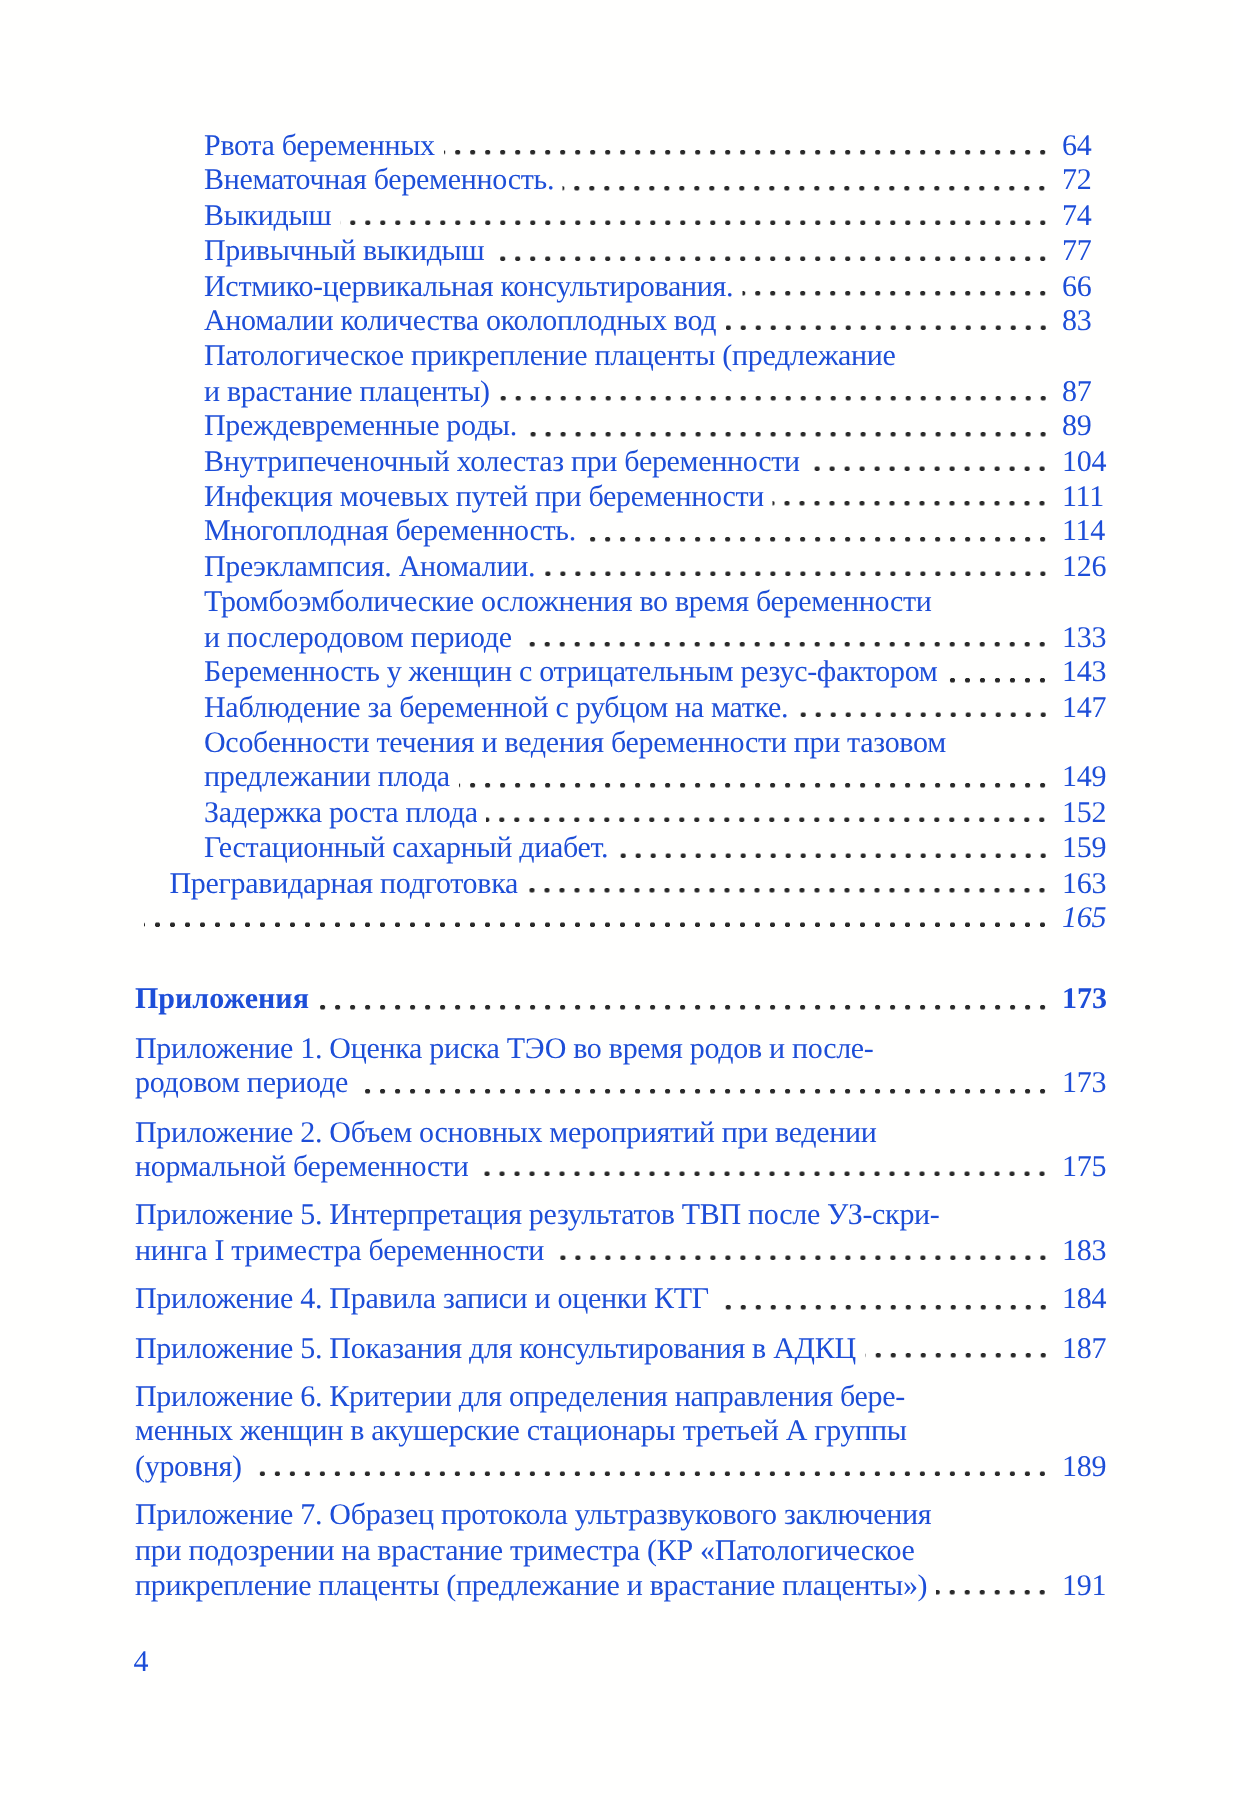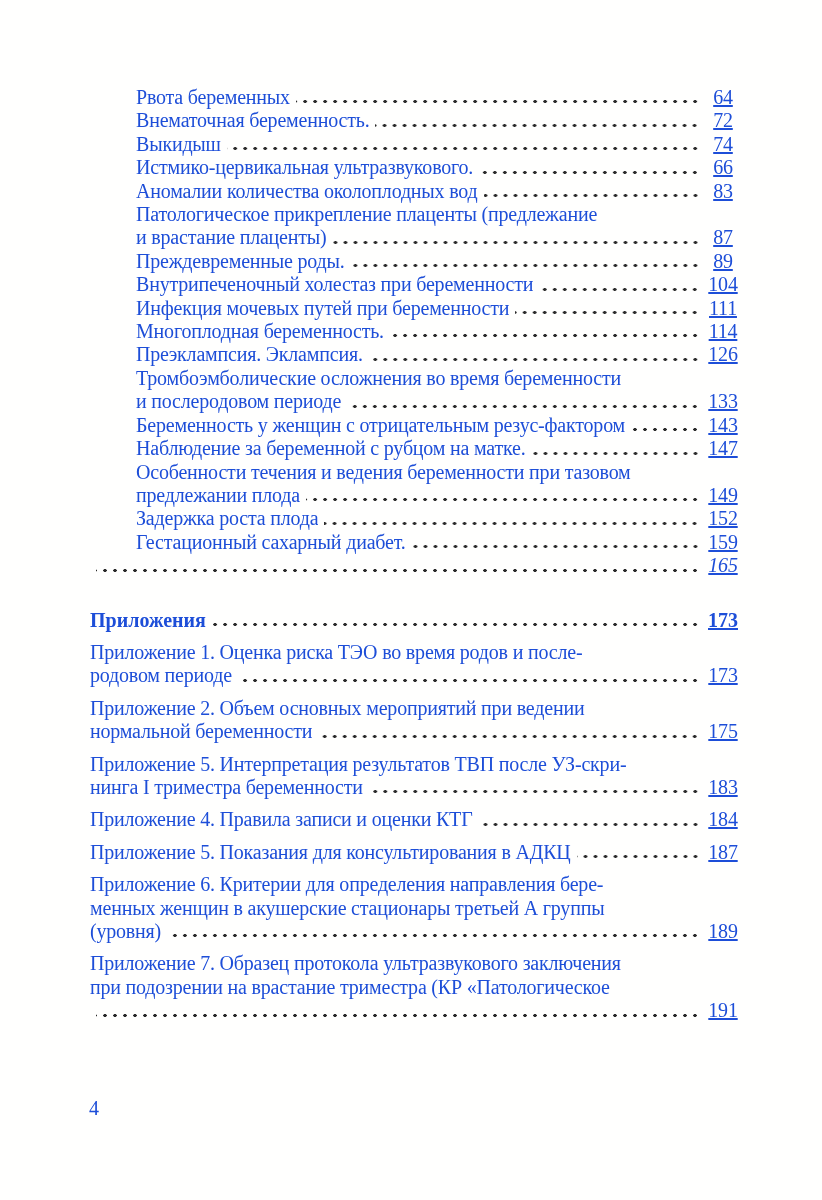--- a/index.html
+++ b/index.html
@@ -45,22 +45,21 @@
     align-self: stretch;
     background-image: radial-gradient(circle, #2a2a2a 1.5px, rgba(0,0,0,0) 1.9px);
     background-size: 10px 3px;
     background-repeat: repeat-x;
     background-position: right 2px bottom 6px;
   }
   .pagenum {
     flex: 0 0 auto;
     min-width: 30px;
     padding-left: 6px;
-    text-align: center;
-    text-decoration: underline;
+    text-align: left;
   }
   .footer-num {
     position: absolute;
     left: 89px;
     top: 1097px;
   }
 </style>
 </head>
 <body>
 
@@ -82,21 +81,28 @@
       </div>
       <div class="entry ind-2">
         <div class="line last">
           <span class="title">Выкидыш</span>
           <span class="leader">&nbsp;</span>
           <span class="pagenum">74</span>
         </div>
       </div>
       <div class="entry ind-2">
         <div class="line last">
-          <span class="title">Истмико-цервикальная ультразвукового.</span>
+          <span class="title">Привычный выкидыш</span>
+          <span class="leader">&nbsp;</span>
+          <span class="pagenum">77</span>
+        </div>
+      </div>
+      <div class="entry ind-2">
+        <div class="line last">
+          <span class="title">Истмико-цервикальная консультирования.</span>
           <span class="leader">&nbsp;</span>
           <span class="pagenum">66</span>
         </div>
       </div>
       <div class="entry ind-2">
         <div class="line last">
           <span class="title">Аномалии количества околоплодных вод</span>
           <span class="leader">&nbsp;</span>
           <span class="pagenum">83</span>
         </div>
@@ -132,21 +138,21 @@
       </div>
       <div class="entry ind-2">
         <div class="line last">
           <span class="title">Многоплодная беременность.</span>
           <span class="leader">&nbsp;</span>
           <span class="pagenum">114</span>
         </div>
       </div>
       <div class="entry ind-2">
         <div class="line last">
-          <span class="title">Преэклампсия. Эклампсия.</span>
+          <span class="title">Преэклампсия. Аномалии.</span>
           <span class="leader">&nbsp;</span>
           <span class="pagenum">126</span>
         </div>
       </div>
       <div class="entry ind-2">
         <div class="line"><span class="title">Тромбоэмболические осложнения во время беременности</span></div>
         <div class="line last">
           <span class="title">и послеродовом периоде</span>
           <span class="leader">&nbsp;</span>
           <span class="pagenum">133</span>
@@ -179,20 +185,27 @@
           <span class="title">Задержка роста плода</span>
           <span class="leader">&nbsp;</span>
           <span class="pagenum">152</span>
         </div>
       </div>
       <div class="entry ind-2">
         <div class="line last">
           <span class="title">Гестационный сахарный диабет.</span>
           <span class="leader">&nbsp;</span>
           <span class="pagenum">159</span>
+        </div>
+      </div>
+      <div class="entry ind-1">
+        <div class="line last">
+          <span class="title">Прегравидарная подготовка</span>
+          <span class="leader">&nbsp;</span>
+          <span class="pagenum">163</span>
         </div>
       </div>
       <div class="entry ind-0 italic">
         <div class="line last">
           <span class="leader">&nbsp;</span>
           <span class="pagenum">165</span>
         </div>
       </div>
       <div class="entry ind-0 bold section-gap">
         <div class="line last">
@@ -245,19 +258,20 @@
         <div class="line last">
           <span class="title">(уровня)</span>
           <span class="leader">&nbsp;</span>
           <span class="pagenum">189</span>
         </div>
       </div>
       <div class="entry ind-0 para-gap">
         <div class="line"><span class="title">Приложение 7. Образец протокола ультразвукового заключения</span></div>
         <div class="line"><span class="title">при подозрении на врастание триместра (КР «Патологическое</span></div>
         <div class="line last">
+          <span class="title">прикрепление плаценты (предлежание и врастание плаценты»)</span>
           <span class="leader">&nbsp;</span>
           <span class="pagenum">191</span>
         </div>
       </div>
     </div>
   <div class="footer-num">4</div>
 </div>
 
 </body></html>

